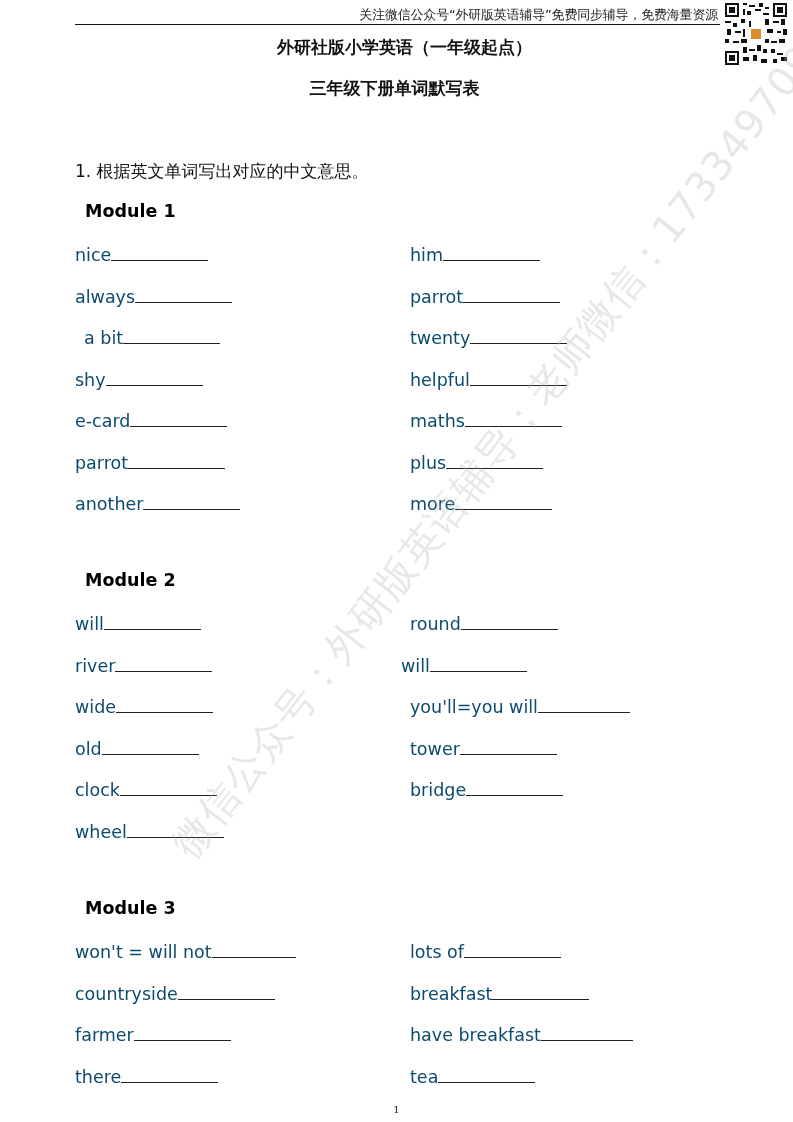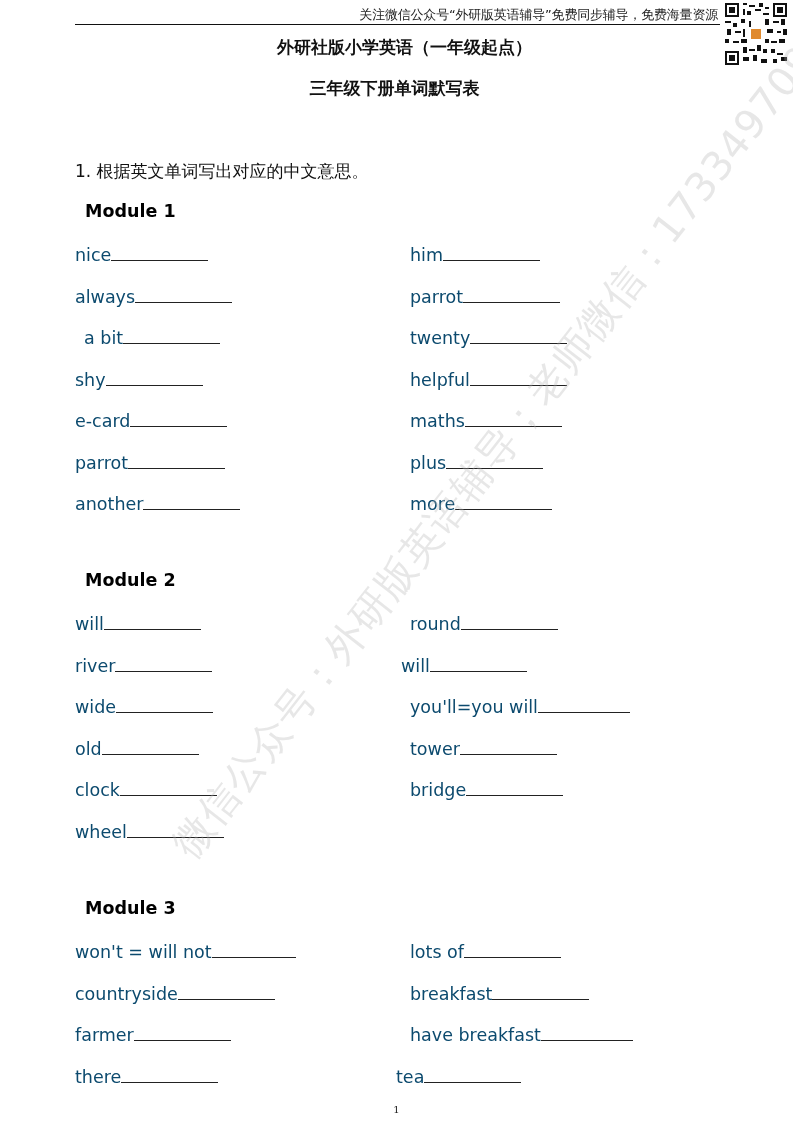--- a/index.html
+++ b/index.html
@@ -206,17 +206,17 @@
 <div class="module-heading" style="top:898px;">Module 3</div>
 
 <div class="word" style="left:75px; top:941px;"><span>won't = will not</span><span class="blank short"></span></div>
 <div class="word" style="left:75px; top:983px;"><span>countryside</span><span class="blank"></span></div>
 <div class="word" style="left:75px; top:1024px;"><span>farmer</span><span class="blank"></span></div>
 <div class="word" style="left:75px; top:1066px;"><span>there</span><span class="blank"></span></div>
 
 <div class="word" style="left:410px; top:941px;"><span>lots of</span><span class="blank"></span></div>
 <div class="word" style="left:410px; top:983px;"><span>breakfast</span><span class="blank"></span></div>
 <div class="word" style="left:410px; top:1024px;"><span>have breakfast</span><span class="blank mid"></span></div>
-<div class="word" style="left:396px; top:1066px;"><span>tea</span><span class="blank"></span></div>
+<div class="word" style="left:410px; top:1066px;"><span>tea</span><span class="blank"></span></div>
 
 <div class="watermark" style="top:835px; left:160px;">微信公众号：外研版英语辅导；老师微信：17334970958</div>
 
 <div class="page-number">1</div>
 
 </body></html>

